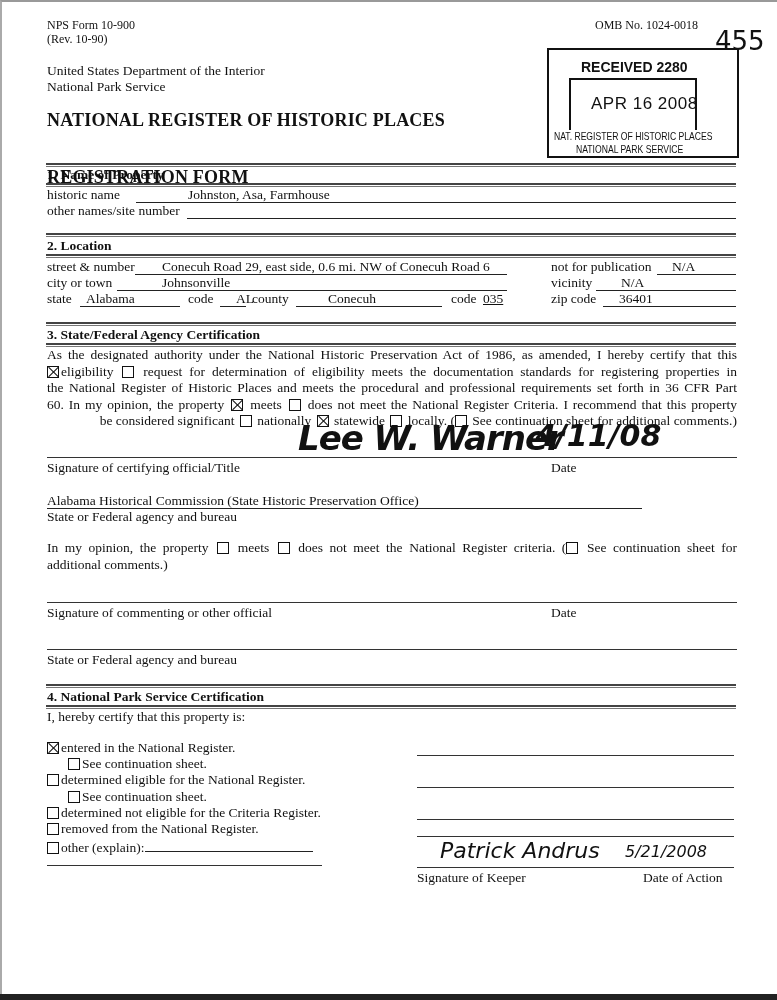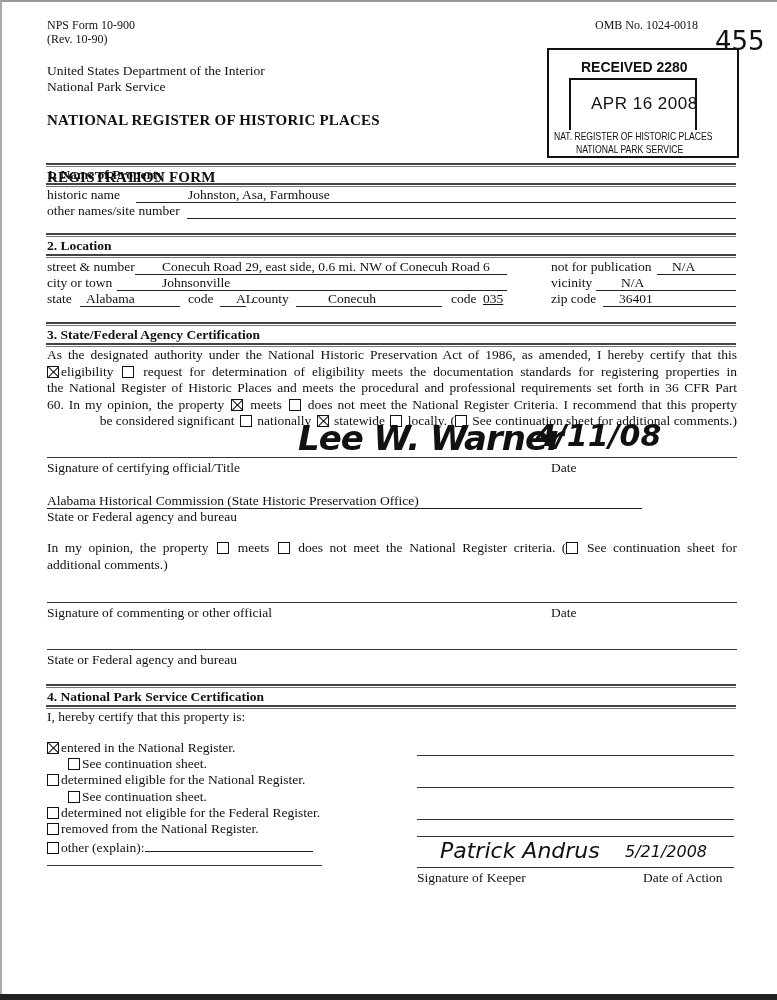--- a/index.html
+++ b/index.html
@@ -4,21 +4,21 @@
 <style>
   html, body { margin: 0; padding: 0; background: #ffffff; }
   body { width: 777px; height: 1000px; position: relative; overflow: hidden;
          font-family: "Liberation Serif", "DejaVu Serif", serif; color: #111; }
   .page { position: absolute; left: 0; top: 0; width: 777px; height: 1000px;
           border-left: 2px solid #aaa; border-top: 2px solid #999; box-sizing: border-box; }
   .bottom-edge { position: absolute; left: 0; top: 994px; width: 777px; height: 6px; background: #222; }
   .abs { position: absolute; white-space: nowrap; }
   .small { font-size: 12px; line-height: 14px; }
   .norm { font-size: 13.5px; line-height: 16px; }
-  .title { font-size: 15px; line-height: 18px; font-weight: bold; letter-spacing: 0.2px; }
+  .title { font-size: 18px; line-height: 18px; font-weight: bold; letter-spacing: 0.2px; }
   .sec { font-size: 13.5px; font-weight: bold; }
   .rule2 { position: absolute; left: 46px; width: 690px; height: 4px;
            border-top: 2px solid #444; border-bottom: 1px solid #777; box-sizing: border-box; }
   .rule1 { position: absolute; height: 0; border-top: 1px solid #333; }
   .u { text-decoration: underline; }
   .fill { display: inline-block; border-bottom: 1px solid #222; vertical-align: baseline; height: 14px; }
   .cb { display: inline-block; width: 12px; height: 12px; border: 1px solid #111;
         vertical-align: -2px; margin: 0 2px; position: relative; box-sizing: border-box; }
   .cb.x::before, .cb.x::after { content: ""; position: absolute; left: 5px; top: -2px;
         width: 1px; height: 14px; background: #111; }
@@ -172,21 +172,21 @@
 <div class="rule2" style="top:684px;"></div>
 <div class="abs sec" style="left:47px; top:689px;">4. National Park Service Certification</div>
 <div class="rule2" style="top:705px;"></div>
 <div class="abs norm" style="left:47px; top:709px;">I, hereby certify that this property is:</div>
 
 <div class="abs norm" style="left:47px; top:740px; line-height:16.2px;">
   <div><span class="cb x" style="margin-left:0;"></span><span>entered in the National Register.</span></div>
   <div style="padding-left:21px;"><span class="cb" style="margin-left:0;"></span><span>See continuation sheet.</span></div>
   <div><span class="cb" style="margin-left:0;"></span><span>determined eligible for the National Register.</span></div>
   <div style="padding-left:21px;"><span class="cb" style="margin-left:0;"></span><span>See continuation sheet.</span></div>
-  <div><span class="cb" style="margin-left:0;"></span><span>determined not eligible for the Federal Register.</span></div>
+  <div><span class="cb" style="margin-left:0;"></span><span>determined not eligible for the Criteria Register.</span></div>
   <div><span class="cb" style="margin-left:0;"></span><span>removed from the National Register.</span></div>
   <div><span class="cb" style="margin-left:0;"></span><span>other (explain):</span><span class="fill" style="width:168px;"></span></div>
 </div>
 <div class="rule1" style="left:47px; top:865px; width:275px;"></div>
 
 <div class="rule1" style="left:417px; top:755px; width:317px;"></div>
 <div class="rule1" style="left:417px; top:787px; width:317px;"></div>
 <div class="rule1" style="left:417px; top:819px; width:317px;"></div>
 <div class="rule1" style="left:417px; top:836px; width:317px;"></div>
 <div class="abs hand" style="left:440px; top:838px; font-size:22px;">Patrick Andrus</div>

